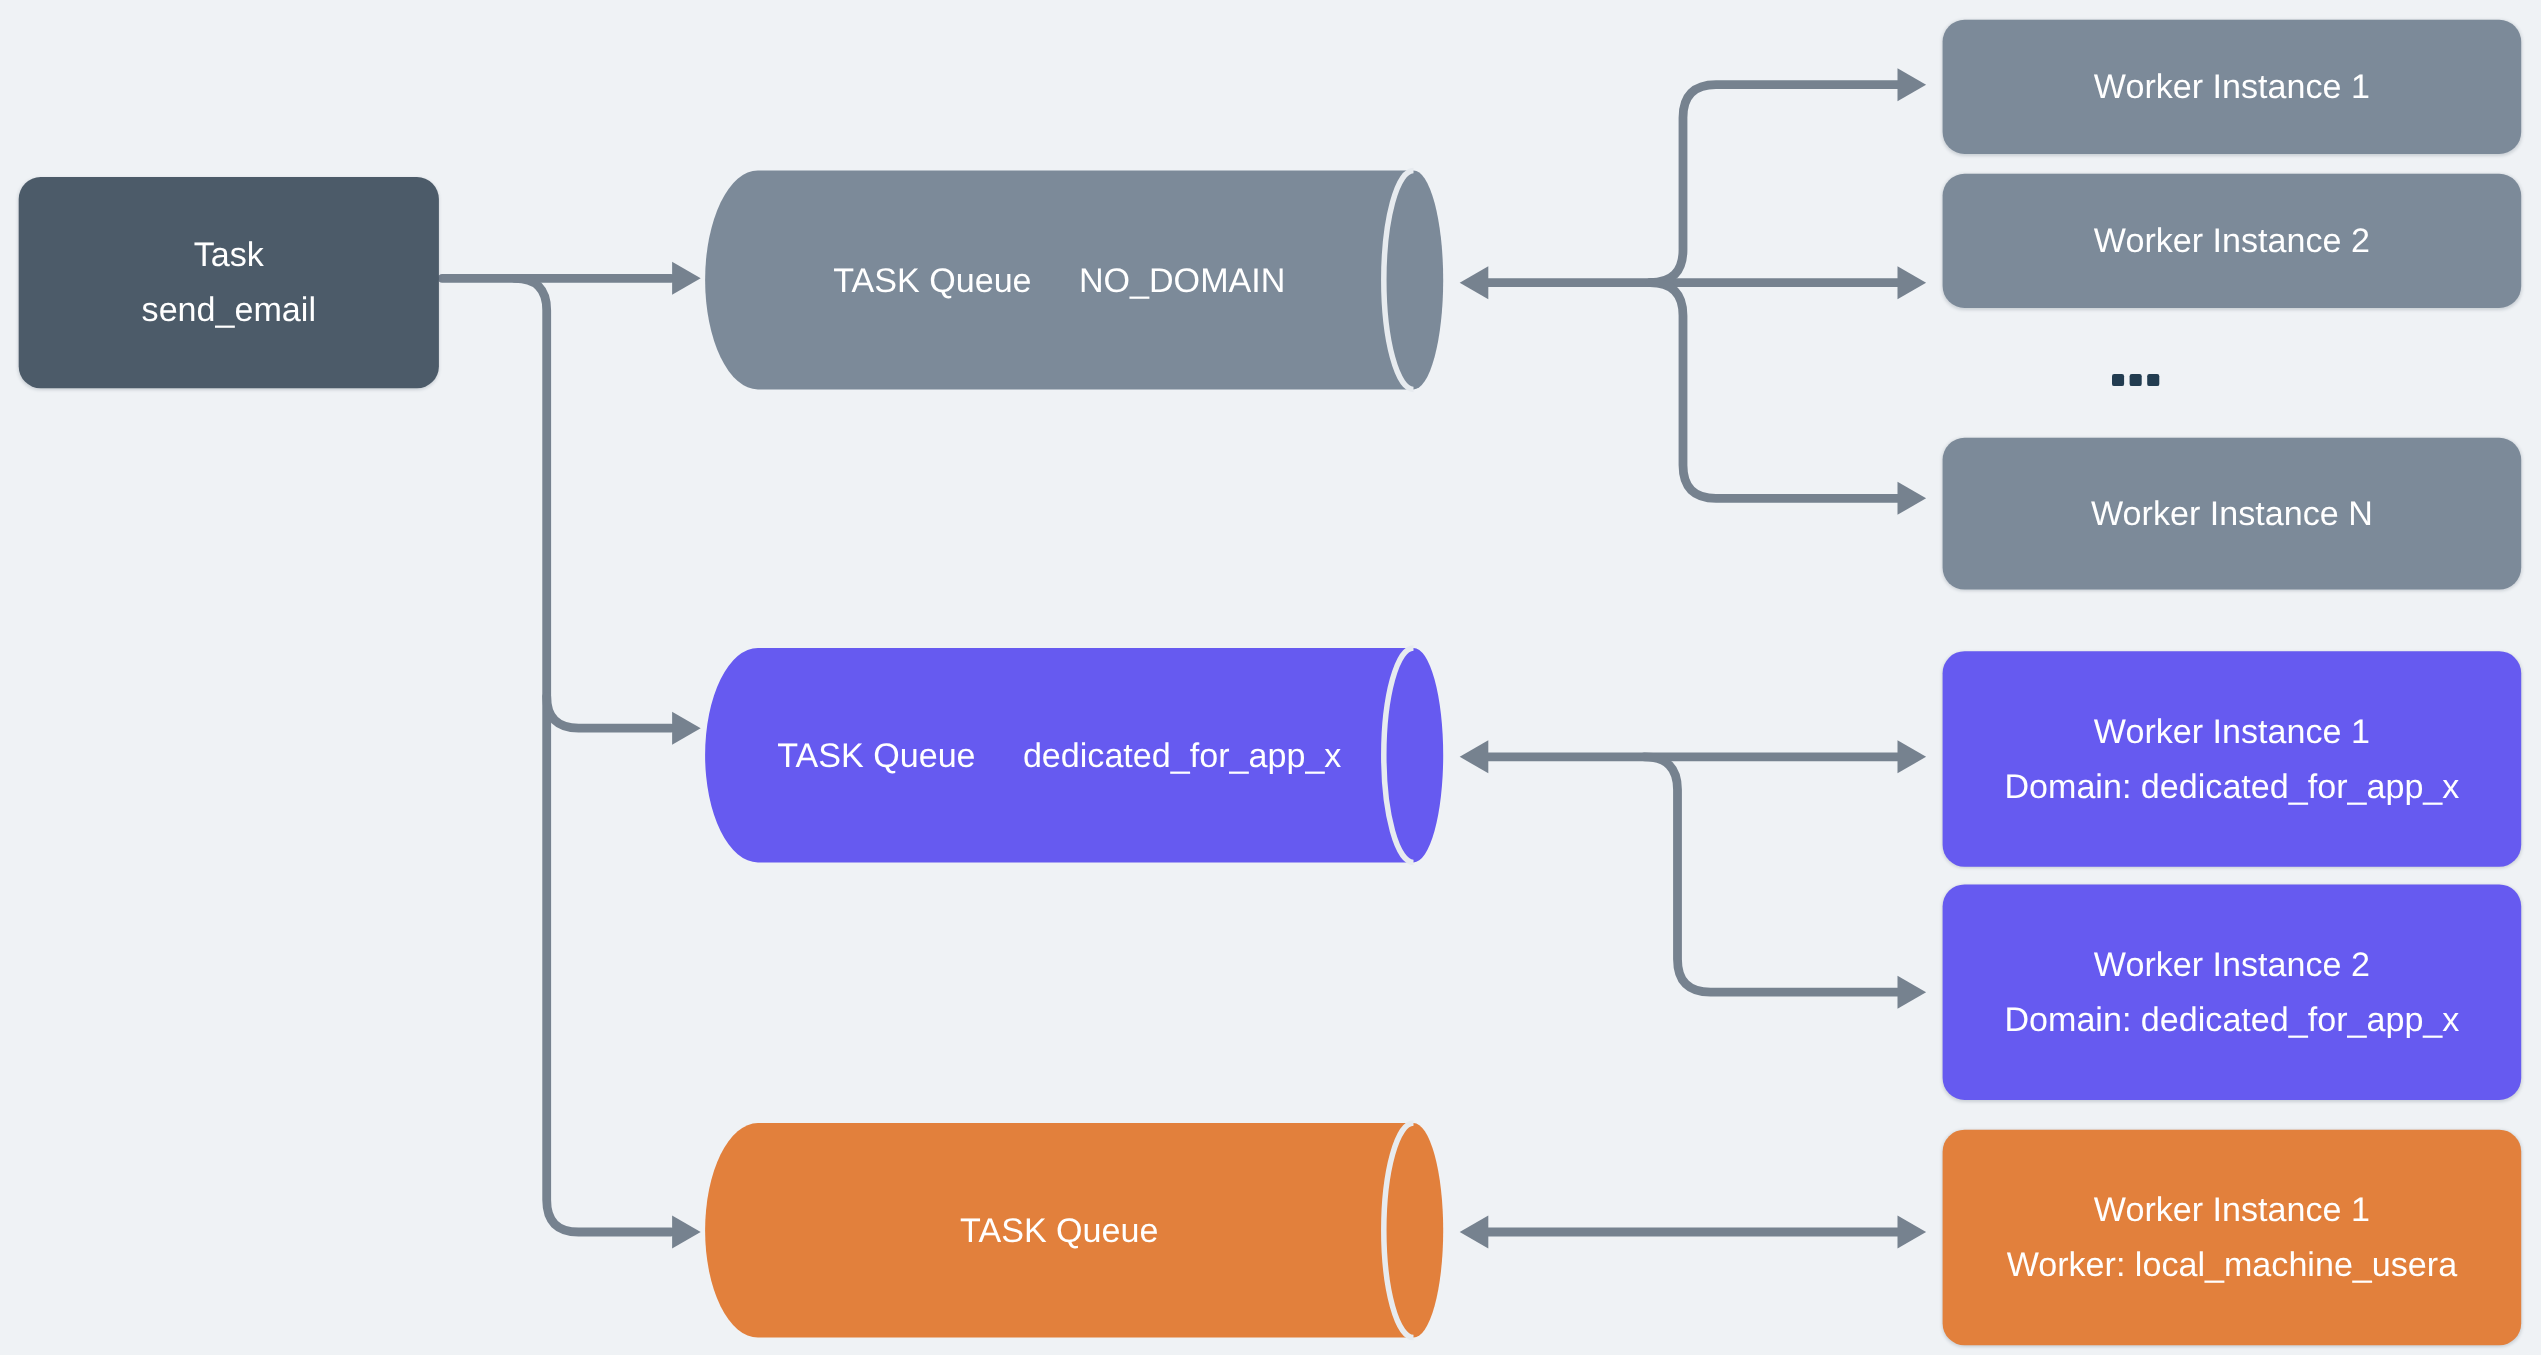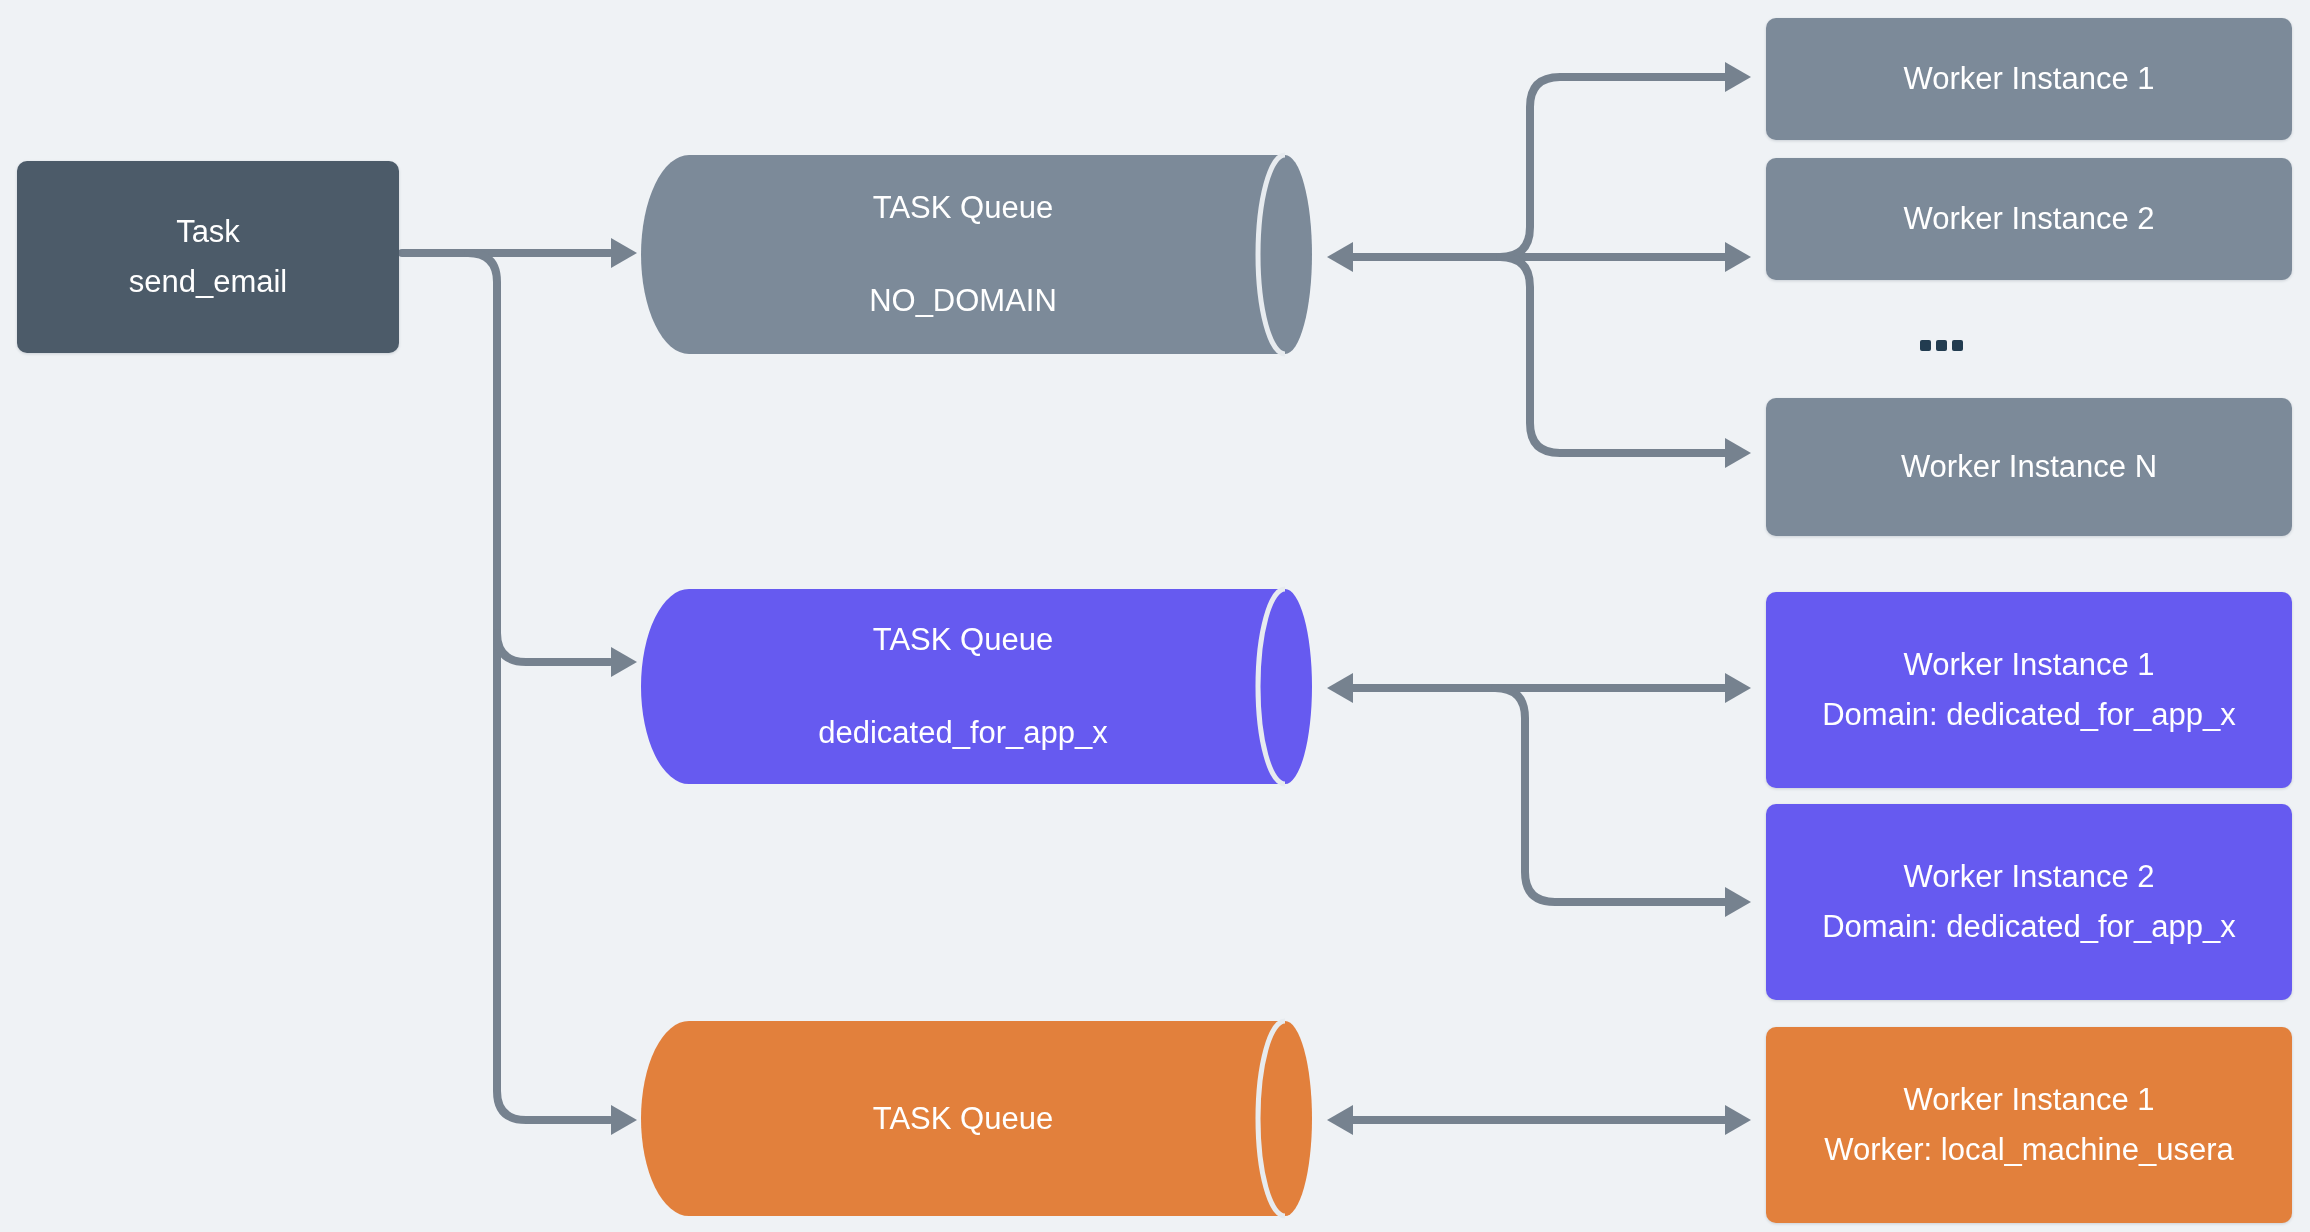--- a/index.html
+++ b/index.html
@@ -10,27 +10,27 @@
     background:#eff2f5;
     overflow:hidden;
   }
   .layer{position:absolute;left:0;top:0;width:2310px;height:1232px;}
   .node{
     position:absolute;
     display:flex;flex-direction:column;align-items:center;justify-content:center;
     color:#ffffff;
     font-size:31px;line-height:50px;
     text-align:center;
-    border-radius:10px;
+    border-radius:20px;
     box-shadow:0 1px 3px rgba(40,55,70,0.18);
   }
   .node span{display:block;}
   .queue-label{
     position:absolute;
-    display:flex;flex-direction:column;align-items:center;justify-content:center;
+    display:flex;flex-direction:row;align-items:center;justify-content:center;
     color:#ffffff;font-size:31px;line-height:50px;text-align:center;
     pointer-events:none;
     gap:43px;
   }
   .ellipsis{
     position:absolute;left:1920px;top:340px;
     display:flex;gap:5px;align-items:center;
   }
   .ellipsis .sq{width:11px;height:11px;border-radius:2px;background:#223c50;display:inline-block;}
   .sr{position:absolute;width:1px;height:1px;overflow:hidden;clip:rect(0 0 0 0);white-space:nowrap;}

